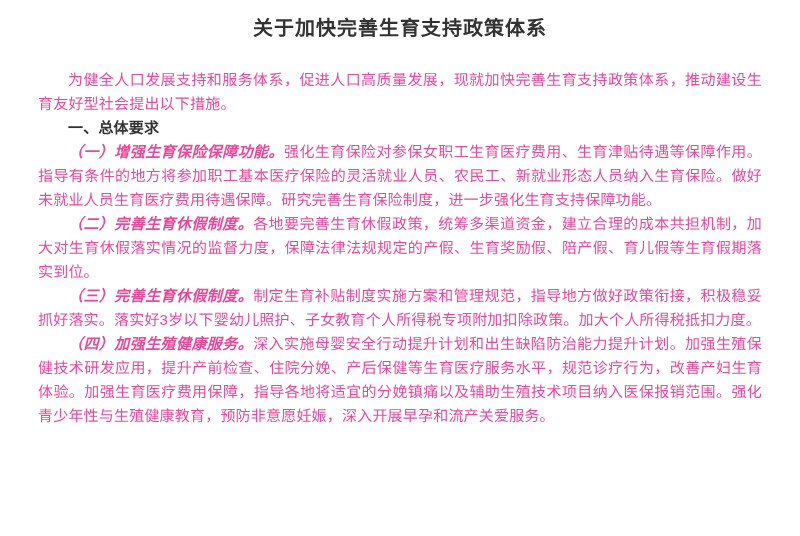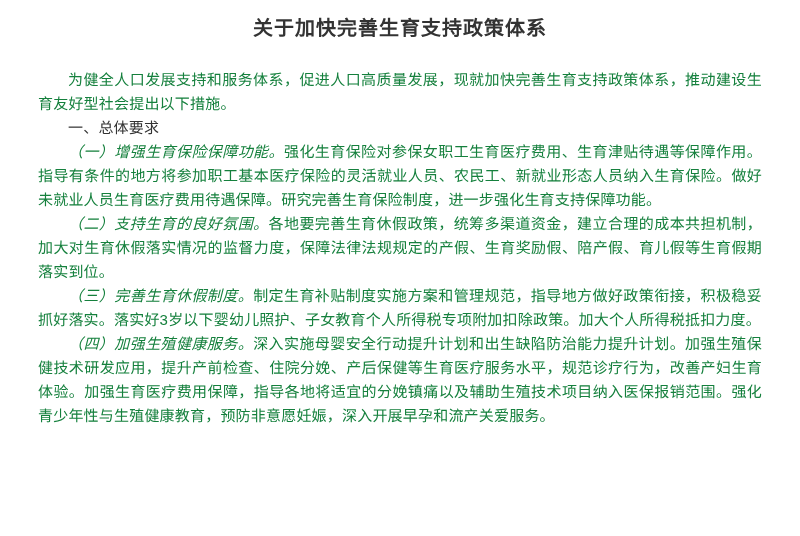--- a/index.html
+++ b/index.html
@@ -25,50 +25,50 @@
     line-height: 28px;
     font-weight: 700;
     color: #333333;
     letter-spacing: 1px;
   }
   .doc-title .title-line { display: block; }
   .para, .heading {
     margin: 0;
     font-size: 15px;
     line-height: 24px;
-    color: #15803d;
+    color: #ec4899;
     text-align: justify;
     text-indent: 2em;
     letter-spacing: 0.2px;
   }
   .heading {
-    font-weight: 400;
+    font-weight: 700;
     color: #333333;
   }
   .lead {
     font-style: italic;
-    font-weight: 400;
+    font-weight: 700;
   }
 </style>
 </head>
 <body>
 
 <div class="page">
 
   <h1 class="doc-title">
     <span class="title-line">关于加快完善生育支持政策体系</span>
   </h1>
 
   <p class="para">为健全人口发展支持和服务体系，促进人口高质量发展，现就加快完善生育支持政策体系，推动建设生育友好型社会提出以下措施。</p>
 
   <h2 class="heading">一、总体要求</h2>
 
 
 
   <p class="para"><span class="lead">（一）增强生育保险保障功能。</span><span>强化生育保险对参保女职工生育医疗费用、生育津贴待遇等保障作用。指导有条件的地方将参加职工基本医疗保险的灵活就业人员、农民工、新就业形态人员纳入生育保险。做好未就业人员生育医疗费用待遇保障。研究完善生育保险制度，进一步强化生育支持保障功能。</span></p>
 
-  <p class="para"><span class="lead">（二）支持生育的良好氛围。</span><span>各地要完善生育休假政策，统筹多渠道资金，建立合理的成本共担机制，加大对生育休假落实情况的监督力度，保障法律法规规定的产假、生育奖励假、陪产假、育儿假等生育假期落实到位。</span></p>
+  <p class="para"><span class="lead">（二）完善生育休假制度。</span><span>各地要完善生育休假政策，统筹多渠道资金，建立合理的成本共担机制，加大对生育休假落实情况的监督力度，保障法律法规规定的产假、生育奖励假、陪产假、育儿假等生育假期落实到位。</span></p>
 
   <p class="para"><span class="lead">（三）完善生育休假制度。</span><span>制定生育补贴制度实施方案和管理规范，指导地方做好政策衔接，积极稳妥抓好落实。落实好3岁以下婴幼儿照护、子女教育个人所得税专项附加扣除政策。加大个人所得税抵扣力度。</span></p>
 
   <p class="para"><span class="lead">（四）加强生殖健康服务。</span><span>深入实施母婴安全行动提升计划和出生缺陷防治能力提升计划。加强生殖保健技术研发应用，提升产前检查、住院分娩、产后保健等生育医疗服务水平，规范诊疗行为，改善产妇生育体验。加强生育医疗费用保障，指导各地将适宜的分娩镇痛以及辅助生殖技术项目纳入医保报销范围。强化青少年性与生殖健康教育，预防非意愿妊娠，深入开展早孕和流产关爱服务。</span></p>
 
 </div>
 
 </body></html>

